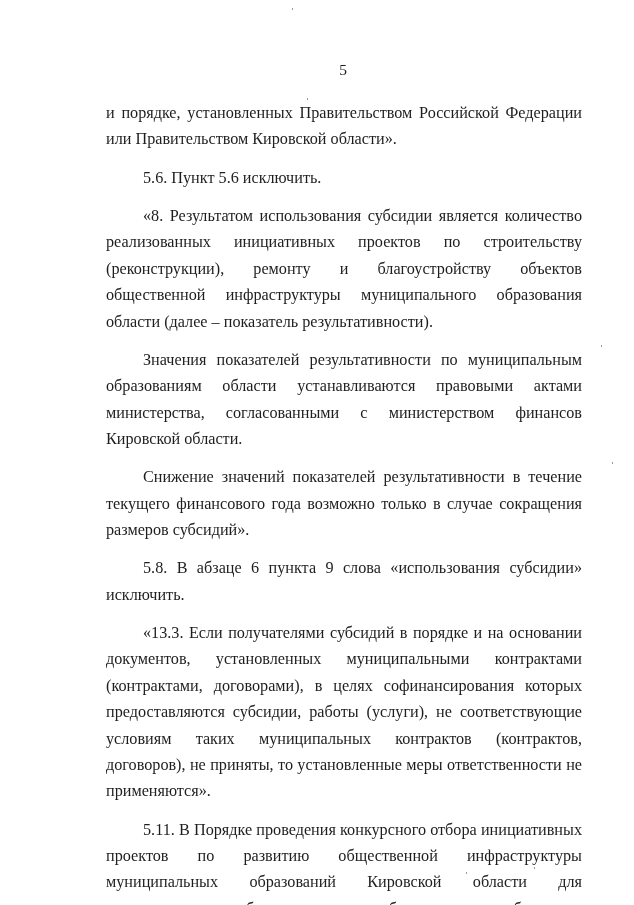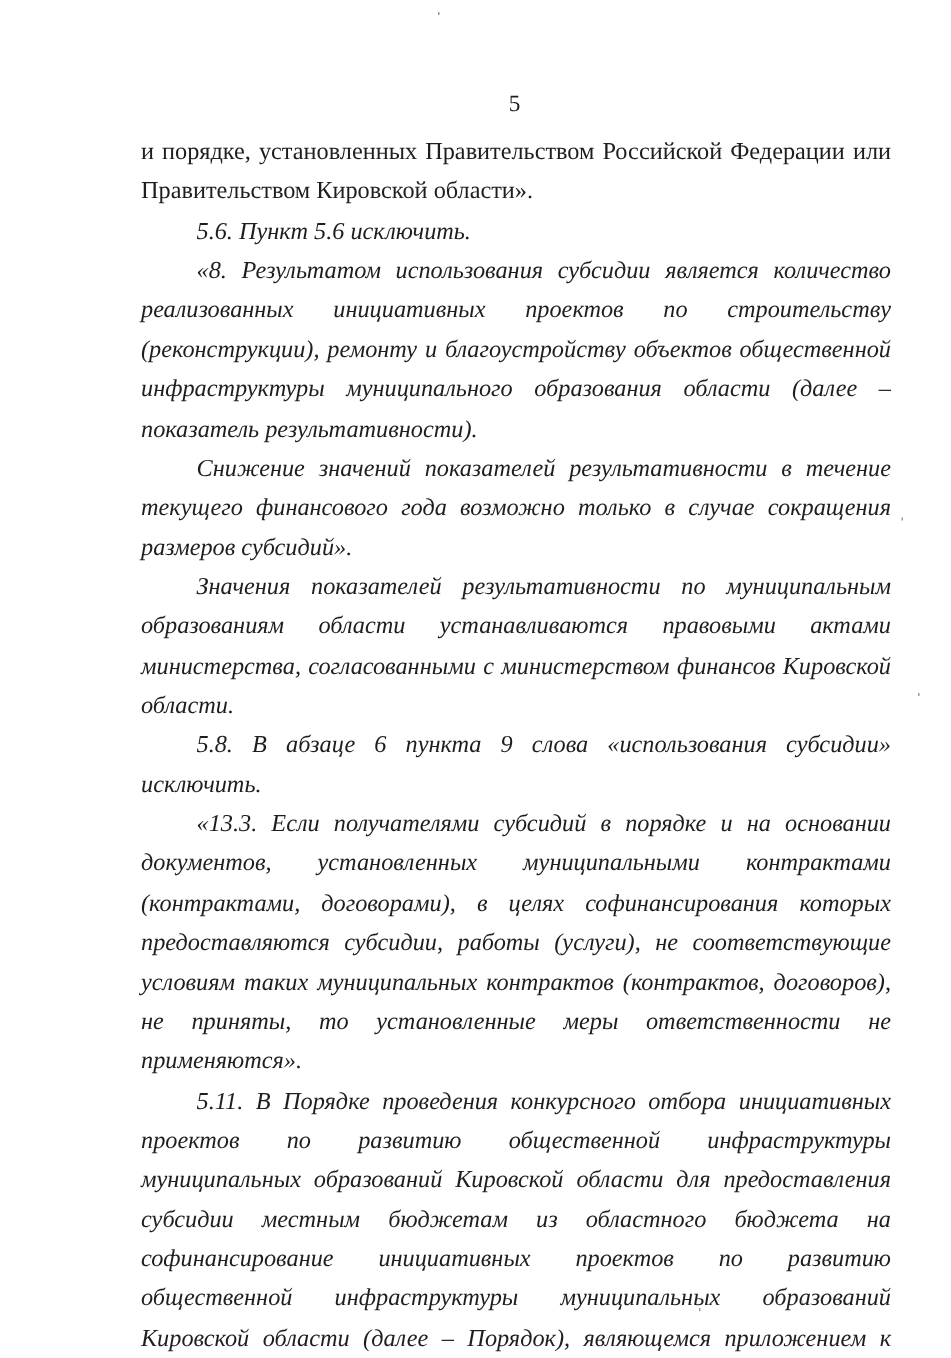--- a/index.html
+++ b/index.html
@@ -12,36 +12,36 @@
   }
   .page-number {
     position: absolute; top: 60px; left: 0; width: 100%;
     text-align: center; padding-left: 52px; box-sizing: border-box;
     font-size: 15.5px; line-height: 20px;
   }
   .body-text {
     position: absolute; top: 88px; left: 94px; width: 500px;
     font-size: 16.2px; line-height: 26.36px;
   }
-  .p { margin: 0; text-align: justify; text-align-last: left; }
-  .p.indent { text-indent: 37px; font-style: italic; }
+  .p { margin: 12px; text-align: justify; text-align-last: left; }
+  .p.indent { text-indent: 37px; }
   .line-just { text-align-last: justify; }
   .speck { position: absolute; width: 1px; height: 2px; background: #9a9a9a; }
 </style>
 </head>
 <body>
 
 <div class="page-number">5</div>
 
 <div class="body-text">
   <p class="p">и порядке, установленных Правительством Российской Федерации или Правительством Кировской области».</p>
   <p class="p indent">5.6. Пункт 5.6 исключить.</p>
   <p class="p indent">«8. Результатом использования субсидии является количество реализованных инициативных проектов по строительству (реконструкции), ремонту и благоустройству объектов общественной инфраструктуры муниципального образования области (далее – показатель результативности).</p>
+  <p class="p indent">Значения показателей результативности по муниципальным образованиям области устанавливаются правовыми актами министерства, согласованными с министерством финансов Кировской области.</p>
   <p class="p indent">Снижение значений показателей результативности в течение текущего финансового года возможно только в случае сокращения размеров субсидий».</p>
-  <p class="p indent">Значения показателей результативности по муниципальным образованиям области устанавливаются правовыми актами министерства, согласованными с министерством финансов Кировской области.</p>
   <p class="p indent">5.8. В абзаце 6 пункта 9 слова «использования субсидии» исключить.</p>
   <p class="p indent">«13.3. Если получателями субсидий в порядке и на основании документов, установленных муниципальными контрактами (контрактами, договорами), в целях софинансирования которых предоставляются субсидии, работы (услуги), не соответствующие условиям таких муниципальных контрактов (контрактов, договоров), не приняты, то установленные меры ответственности не применяются».</p>
   <p class="p indent line-just">5.11. В Порядке проведения конкурсного отбора инициативных проектов по развитию общественной инфраструктуры муниципальных образований Кировской области для предоставления субсидии местным бюджетам из областного бюджета на софинансирование инициативных проектов по развитию общественной инфраструктуры муниципальных образований Кировской области (далее – Порядок), являющемся приложением к Порядку предоставления и распределения субсидии местным бюджетам из областного</p>
 </div>
 
 <div class="speck" style="left:292px;top:8px;"></div>
 <div class="speck" style="left:307px;top:98px;"></div>
 <div class="speck" style="left:601px;top:345px;"></div>
 <div class="speck" style="left:612px;top:462px;"></div>
 <div class="speck" style="left:466px;top:872px;"></div>

